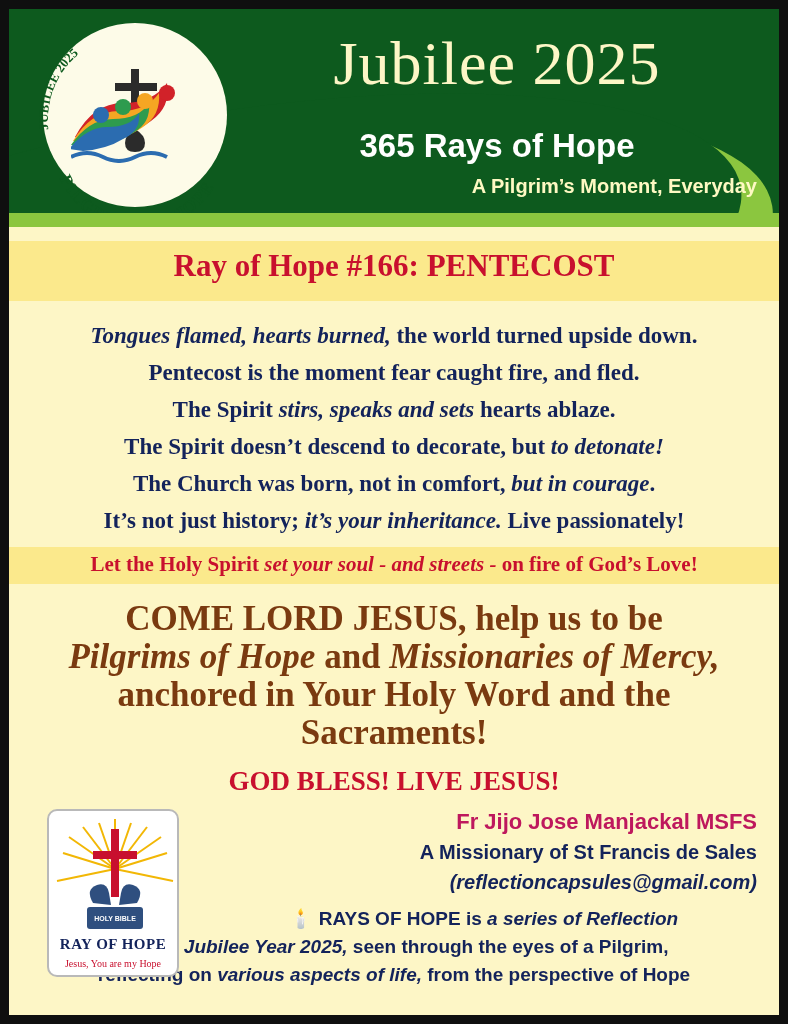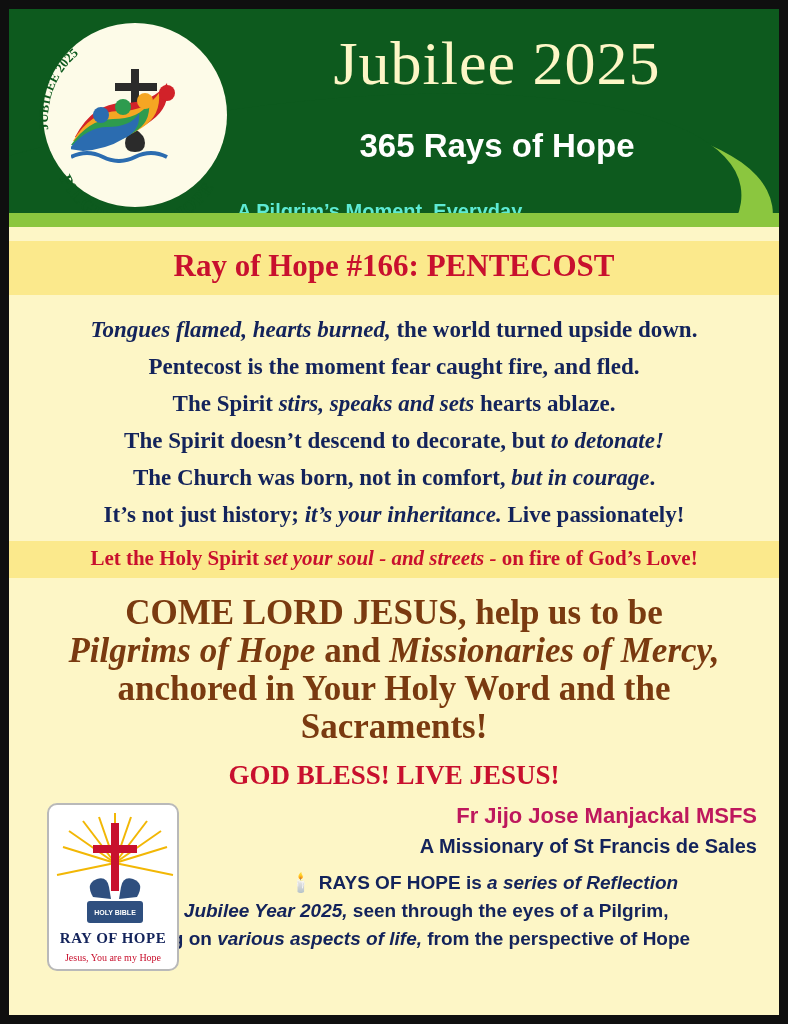--- a/index.html
+++ b/index.html
@@ -86,33 +86,32 @@
     text-align: center;
     font-family: "Liberation Sans", sans-serif;
     font-weight: bold;
     font-size: 33px;
     color: #ffffff;
   }
   .hdr-sub2 {
     position: absolute;
     right: 22px; top: 166px;
     width: 520px;
-    text-align: left;
+    text-align: right;
     font-family: "Liberation Sans", sans-serif;
     font-weight: bold;
     font-size: 20px;
-    color: #5eead4;
-    margin-top: 25px;
+    color: #fef9c3;
   }
   
   .title-bar {
     margin-top: 14px;
     background: #fbe98c;
     text-align: center;
-    padding: 7px 0 11px;
+    padding: 7px 0 17px;
   }
   .title-bar .t {
     font-family: "Liberation Serif", serif;
     font-weight: bold;
     font-size: 31px;
     color: #c8102e;
   }
   
   .body-lines {
     padding: 12px 16px 0;
@@ -337,20 +336,21 @@
         <rect x="38" y="96" width="56" height="22" rx="3" fill="#2f4f7f"></rect>
         <text x="66" y="110" font-family="Liberation Sans, sans-serif" font-size="7" font-weight="bold" fill="#ffffff" text-anchor="middle">HOLY BIBLE</text>
       </svg>
       <div class="cap">RAY OF HOPE</div>
       <div class="cap2">Jesus, You are my Hope</div>
     </div>
 
     <div class="author">
       <div class="a1">Fr Jijo Jose Manjackal MSFS</div>
       <div class="a2">A Missionary of St Francis de Sales</div>
+      <div class="a3">(reflectioncapsules@gmail.com)</div>
     </div>
 
     <div class="note">
       <span class="candle">🕯️</span>
       <span><span>RAYS OF HOPE is </span><i>a series of Reflection</i></span>
     </div>
     <div class="note-wide"><i>for the Jubilee Year 2025,</i><span> seen through the eyes of a Pilgrim,</span></div>
     <div class="note-wide"><span>reflecting on </span><i>various aspects of life,</i><span> from the perspective of Hope</span></div>
   </div>
 

